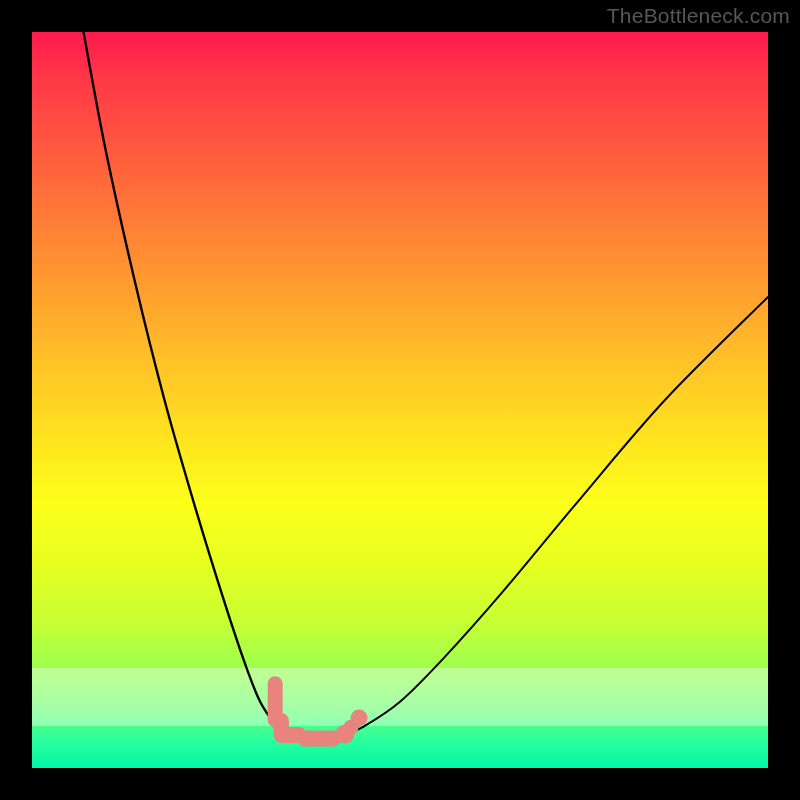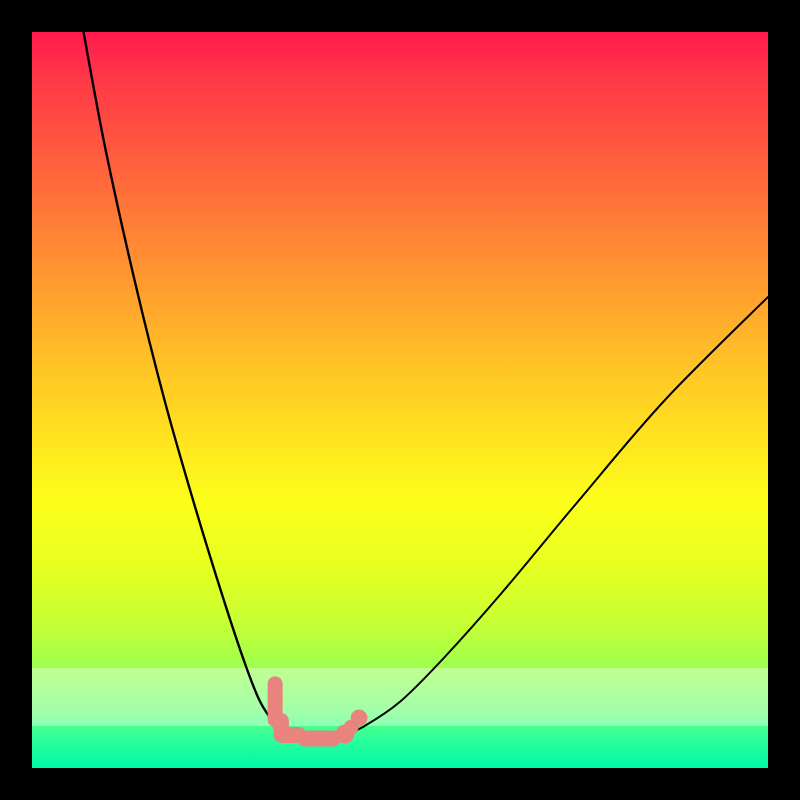--- a/index.html
+++ b/index.html
@@ -69,20 +69,21 @@
     background: #e8837e;
     border-radius: 999px;
     transform: translate(-50%, -50%);
     z-index: 5;
   }
 </style>
 </head>
 <body>
 
 <div class="frame">
+  <div class="watermark">TheBottleneck.com</div>
 
   <div class="plot">
     <div class="pale-band"></div>
 
     <svg class="curve-layer" viewBox="0 0 736 736" preserveAspectRatio="none">
       <path id="left-path" fill="none" stroke="#000" stroke-width="2.4" stroke-linecap="round" stroke-linejoin="round" d="M 51.52 0.00 C 55.20 19.63, 65.01 76.05, 73.60 117.76 C 82.19 159.47, 93.23 208.53, 103.04 250.24 C 112.85 291.95, 122.67 331.20, 132.48 368.00 C 142.29 404.80, 152.11 437.92, 161.92 471.04 C 171.73 504.16, 182.77 539.73, 191.36 566.72 C 199.95 593.71, 207.31 615.79, 213.44 632.96 C 219.57 650.13, 223.25 659.95, 228.16 669.76 C 233.07 679.57, 238.59 686.44, 242.88 691.84 C 247.17 697.24, 250.85 699.69, 253.92 702.14 C 256.99 704.60, 259.19 705.58, 261.28 706.56 C 263.37 707.54, 265.57 707.79, 266.43 708.03"></path>
       <path id="right-path" fill="none" stroke="#000" stroke-width="2.0" stroke-linecap="round" stroke-linejoin="round" d="M 266.43 708.03 C 268.64 708.03, 275.02 708.28, 279.68 708.03 C 284.34 707.79, 288.88 707.54, 294.40 706.56 C 299.92 705.58, 306.67 704.11, 312.80 702.14 C 318.93 700.18, 322.00 700.18, 331.20 694.78 C 340.40 689.39, 354.51 681.29, 368.00 669.76 C 381.49 658.23, 394.99 644.00, 412.16 625.60 C 429.33 607.20, 448.96 585.12, 471.04 559.36 C 493.12 533.60, 517.65 502.93, 544.64 471.04 C 571.63 439.15, 601.07 402.35, 632.96 368.00 C 664.85 333.65, 718.83 282.13, 736.00 264.96"></path>
     </svg>
 
     <div id="markers">

